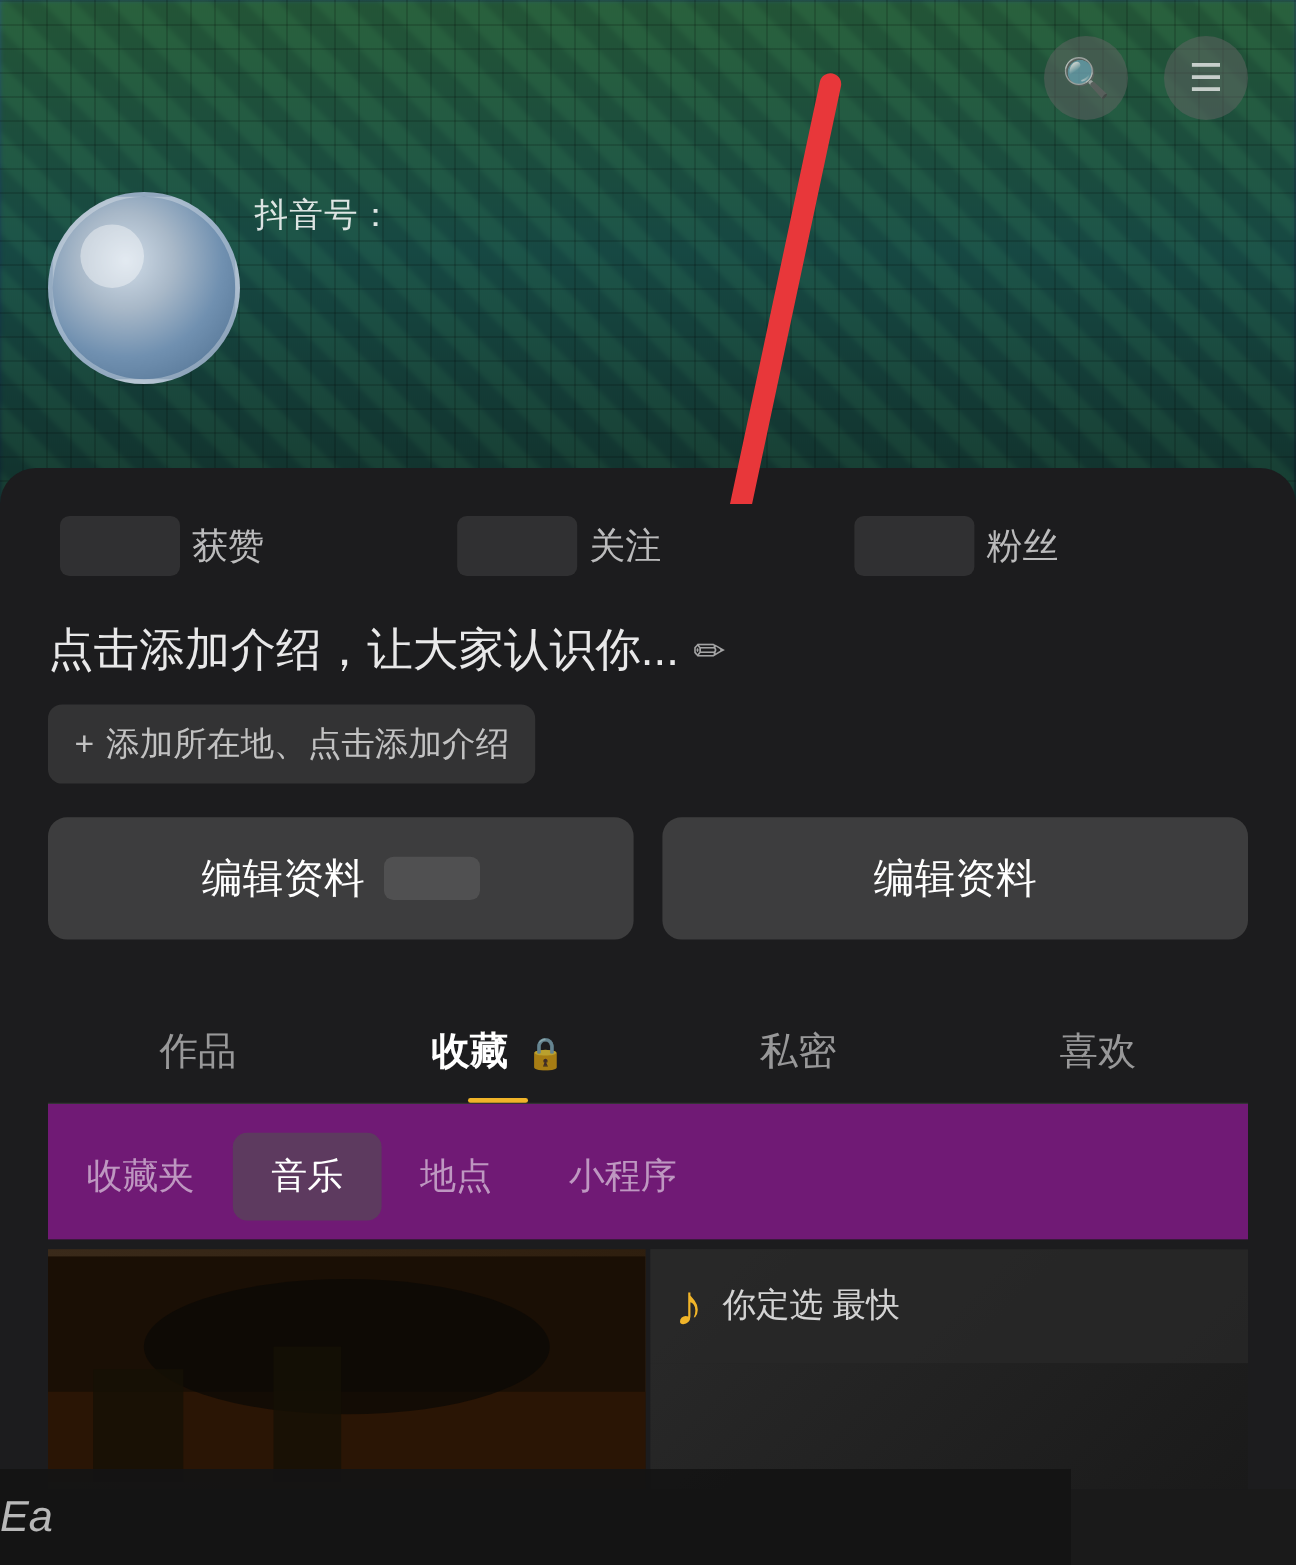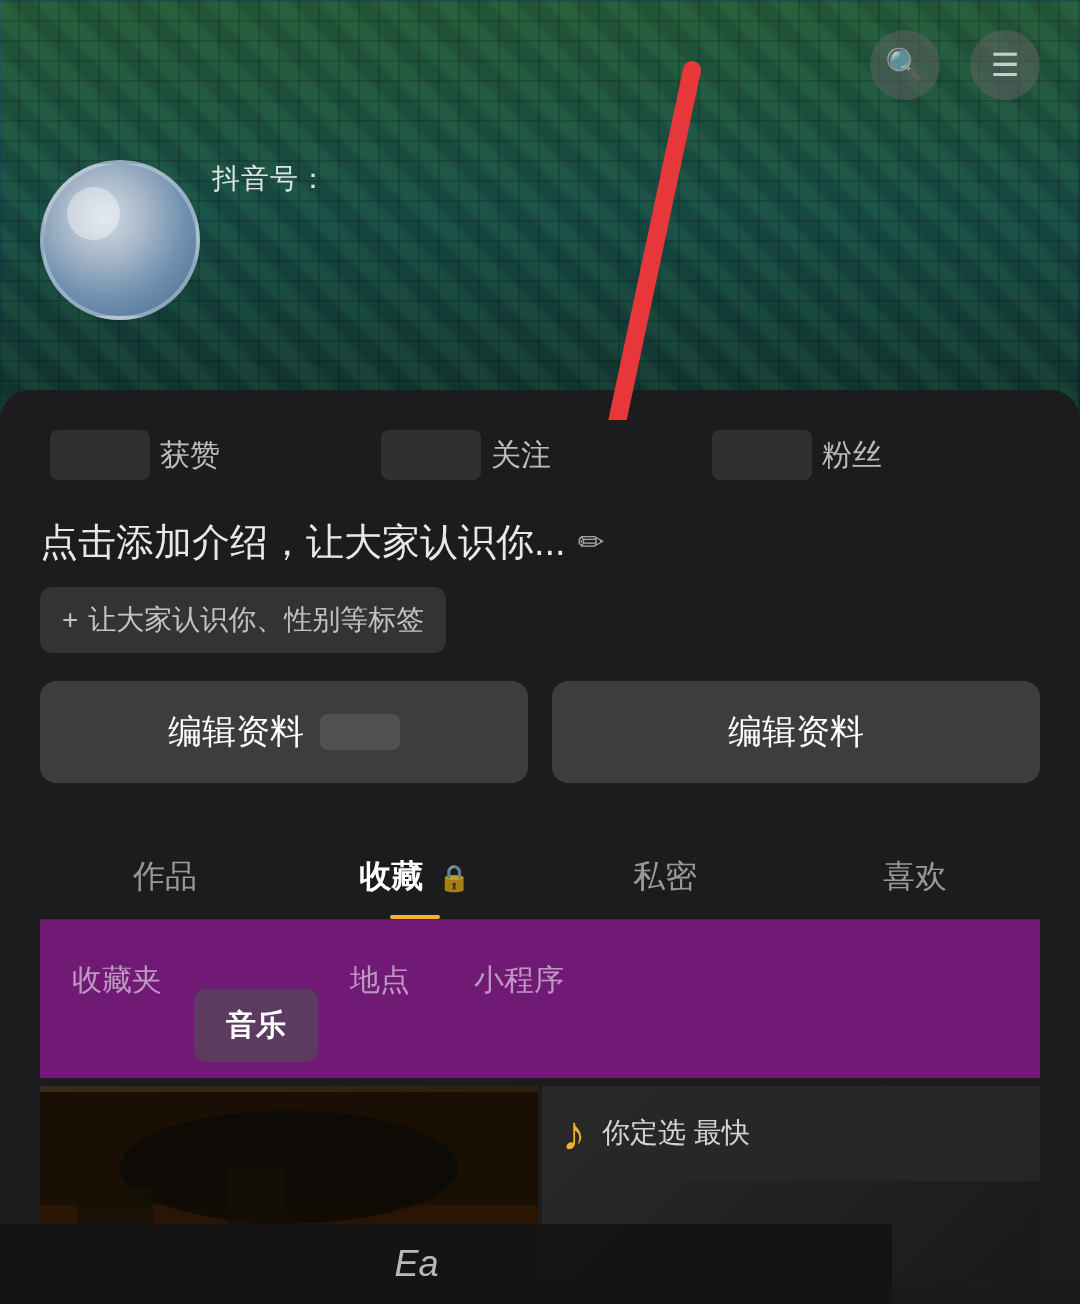--- a/index.html
+++ b/index.html
@@ -297,22 +297,21 @@
       color: rgba(255,255,255,0.55);
       font-size: 30px;
       border-radius: 12px;
       cursor: pointer;
       white-space: nowrap;
     }
 
     .sub-tab-item.active {
       background: rgba(80,80,80,0.6);
       color: #ffffff;
-      font-weight: 700;
-      margin-top: 45px;
+      font-weight: 400;
     }
 
     
     .content-preview {
       display: grid;
       grid-template-columns: 1fr 1fr;
       gap: 4px;
       background: #1c1c1e;
       padding-top: 8px;
     }
@@ -360,21 +359,21 @@
     
     .bottom-bar {
       position: fixed;
       bottom: 0;
       left: 0;
       width: 892px;
       height: 80px;
       background: rgba(20,20,20,0.95);
       display: flex;
       align-items: center;
-      justify-content: center;
+      justify-content: flex-start;
       padding-right: 59px;
       z-index: 100;
     }
 
     .bottom-ea-text {
       color: rgba(255,255,255,0.7);
       font-size: 36px;
       font-style: italic;
     }
   </style>
@@ -424,21 +423,21 @@
     </div>
   </div>
 
   <div class="bio-area">
     <div class="bio-text">
       <span>点击添加介绍，让大家认识你...</span>
       <span class="edit-icon">✏</span>
     </div>
     <div class="tags-btn">
       <span>+</span>
-      <span>让大家认识你、性别等标签</span>
+      <span>添加所在地、点击添加介绍</span>
     </div>
   </div>
 
   <div class="action-buttons">
     <div class="btn-edit">
       <span class="btn-edit-text">编辑资料</span>
       <div class="btn-edit-badge"></div>
     </div>
     <div class="btn-add-friend">
       <span class="btn-add-friend-text">编辑资料</span>

